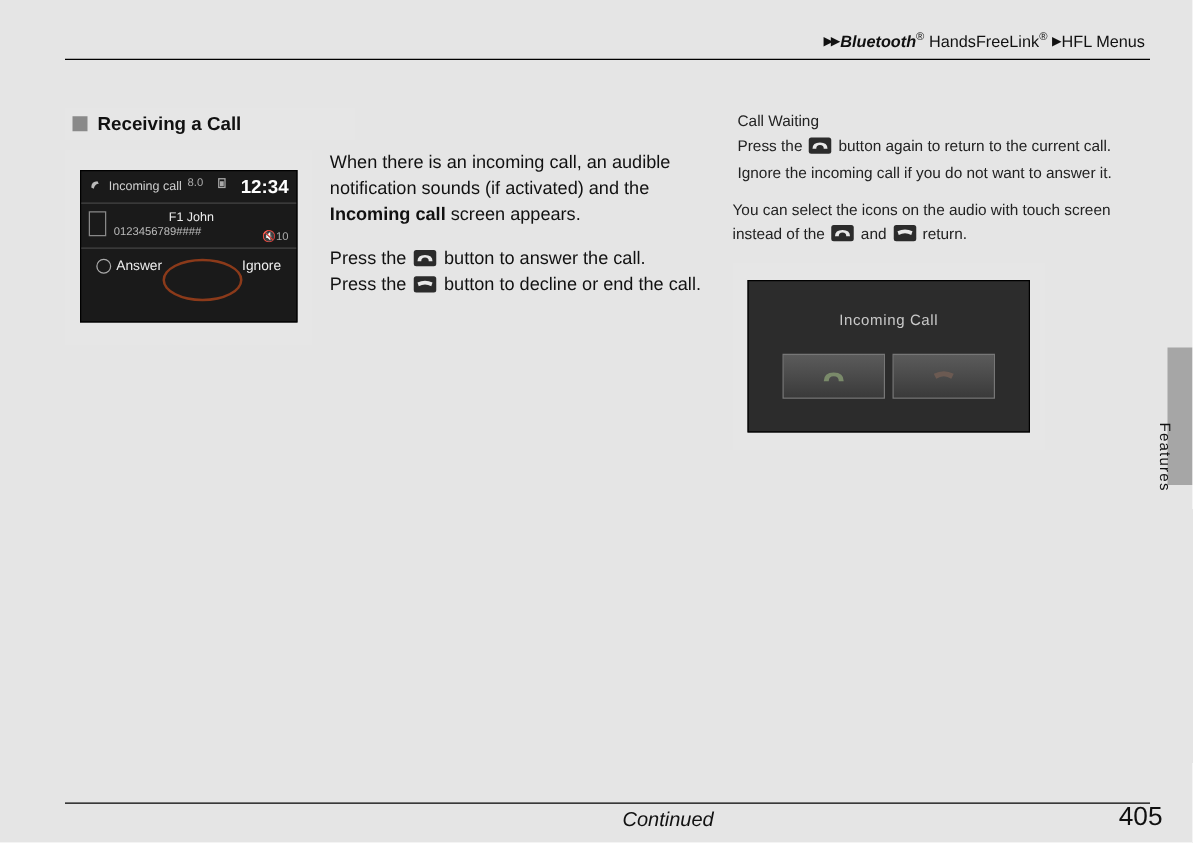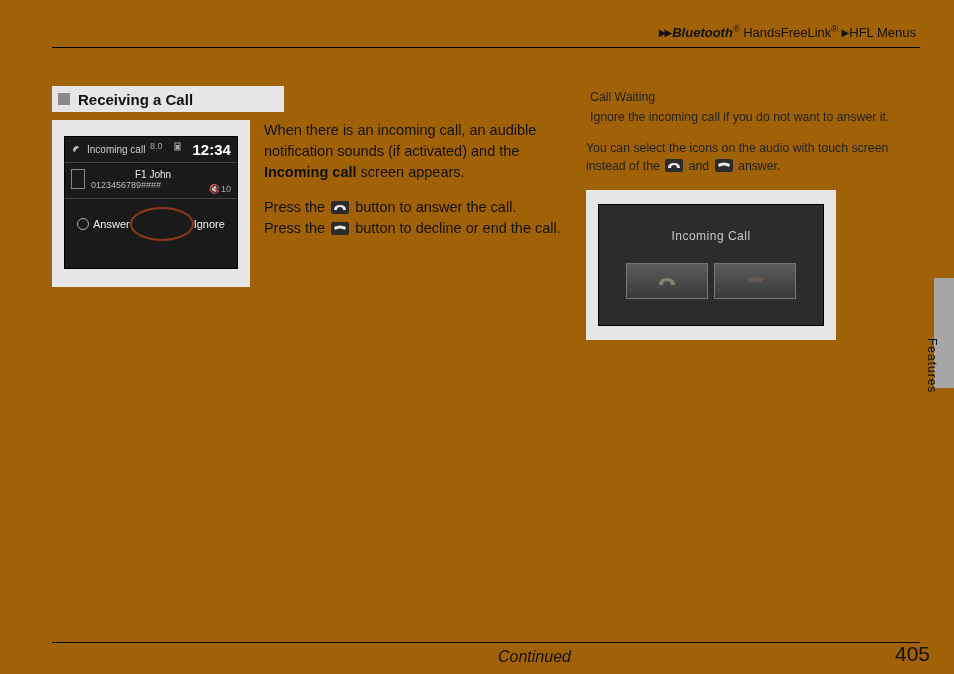--- a/index.html
+++ b/index.html
@@ -1,16 +1,16 @@
 <!DOCTYPE html>
 <html><head>
 <meta charset="utf-8">
 <style>
   html,body{margin:0;padding:0;background:#fff;font-family:"Helvetica Neue",Arial,sans-serif;color:#111;}
-  .page{position:relative;width:954px;height:674px;margin:0 auto;background:#a16207;}
+  .page{position:relative;width:954px;height:674px;margin:0 auto;background:#e5e5e5;}
   .rule{position:absolute;left:52px;right:34px;top:47px;border-top:1px solid #000;}
   .breadcrumb{position:absolute;right:38px;top:24px;font-size:13px;color:#111;}
   .breadcrumb .sep{font-size:10px;position:relative;top:-1px;letter-spacing:-2px;margin-right:2px;}
   .breadcrumb .bt{font-style:italic;font-weight:bold;}
   .breadcrumb .reg{font-size:9px;vertical-align:super;}
   .main{position:absolute;left:52px;top:86px;width:530px;}
   .secbar{display:flex;align-items:center;background:#e6e6e6;height:26px;padding:0 6px;margin-bottom:8px;width:220px;}
   .secbar .sq{width:12px;height:12px;background:#8a8a8a;margin-right:8px;}
   .secbar .ttl{font-weight:bold;font-size:15px;}
   .maincols{display:flex;}
@@ -18,21 +18,21 @@
   .txtcol{font-size:14.5px;line-height:1.45;}
   .screenshot{background:#e6e6e6;padding:16px 12px 18px 12px;box-sizing:border-box;}
   .dev{background:#1a1a1a;color:#d0d0d0;font-size:10px;border:1px solid #000;}
   .dev-top{display:flex;align-items:center;justify-content:space-between;padding:4px 6px;border-bottom:1px solid #444;}
   .dev-top .left{display:flex;align-items:center;gap:6px;}
   .dev-top .clock{color:#fff;font-weight:bold;font-size:15px;}
   .dev-caller{padding:6px 8px 8px 26px;border-bottom:1px solid #444;position:relative;}
   .dev-caller .phoneico{position:absolute;left:6px;top:6px;width:12px;height:18px;border:1px solid #888;}
   .dev-caller .nm{font-size:10px;color:#eee;padding-left:44px;}
   .dev-caller .num{font-size:9px;color:#bbb;}
-  .dev-btns{display:flex;justify-content:space-between;align-items:center;padding:8px 12px 27px 12px;position:relative;}
+  .dev-btns{display:flex;justify-content:space-between;align-items:flex-start;padding:8px 12px 16px 12px;position:relative;}
   .dev-btns .dial{width:60px;height:30px;border:2px solid #8b3a1a;border-radius:50%;}
   .dev-btns .lbl{font-size:11px;color:#eee;}
   .dev-btns .pick{width:10px;height:10px;border:1px solid #aaa;border-radius:50%;margin-right:4px;display:inline-block;}
   .btnicon{display:inline-block;width:18px;height:13px;background:#2b2b2b;vertical-align:-2px;border-radius:2px;position:relative;margin:0 2px;}
   .btnicon svg{position:absolute;inset:0;}
   .side{position:absolute;left:586px;top:86px;width:330px;font-size:12.3px;line-height:1.5;color:#222;}
   .side .hdr{font-size:12px;margin-bottom:2px;}
   .side .hdr .chev{font-size:9px;letter-spacing:-2px;margin-right:2px;}
   .side p{margin:0 0 6px 0;}
   .side .sub{margin:2px 0 2px 4px;}
@@ -117,27 +117,32 @@
           <span>Press the </span><span class="btnicon"><svg viewBox="0 0 18 13">
                 <path d="M3 5 Q9 2 15 5 L14 8 Q9 5 4 8 Z" fill="#e8e8e8"></path>
               </svg></span><span> button to decline or end the call.</span>
         </p>
       </div>
     </div>
   </div>
 
   <div class="side">
     <p class="sub">Call Waiting</p>
+    <p class="sub">
+      <span>Press the </span><span class="btnicon"><svg viewBox="0 0 18 13">
+            <path d="M3 9 Q3 4 9 4 Q15 4 15 9 L12 9 Q12 6 9 6 Q6 6 6 9 Z" fill="#e8e8e8"></path>
+          </svg></span><span> button again to return to the current call.</span>
+    </p>
     <p class="sub">Ignore the incoming call if you do not want to answer it.</p>
     <p style="margin-top:12px">
       <span>You can select the icons on the audio with touch screen instead of the </span><span class="btnicon"><svg viewBox="0 0 18 13">
             <path d="M3 9 Q3 4 9 4 Q15 4 15 9 L12 9 Q12 6 9 6 Q6 6 6 9 Z" fill="#e8e8e8"></path>
           </svg></span><span> and </span><span class="btnicon"><svg viewBox="0 0 18 13">
             <path d="M3 5 Q9 2 15 5 L14 8 Q9 5 4 8 Z" fill="#e8e8e8"></path>
-          </svg></span><span> answer.</span>
+          </svg></span><span> return.</span>
     </p>
 
     <div class="touchshot">
       <div class="touchdev">
         <div class="tt">Incoming Call</div>
         <div class="row">
           <div class="tb">
             <svg viewBox="0 0 24 16">
                 <path d="M4 12 Q4 5 12 5 Q20 5 20 12 L16 12 Q16 8 12 8 Q8 8 8 12 Z" fill="#7a8a6a"></path>
               </svg>

